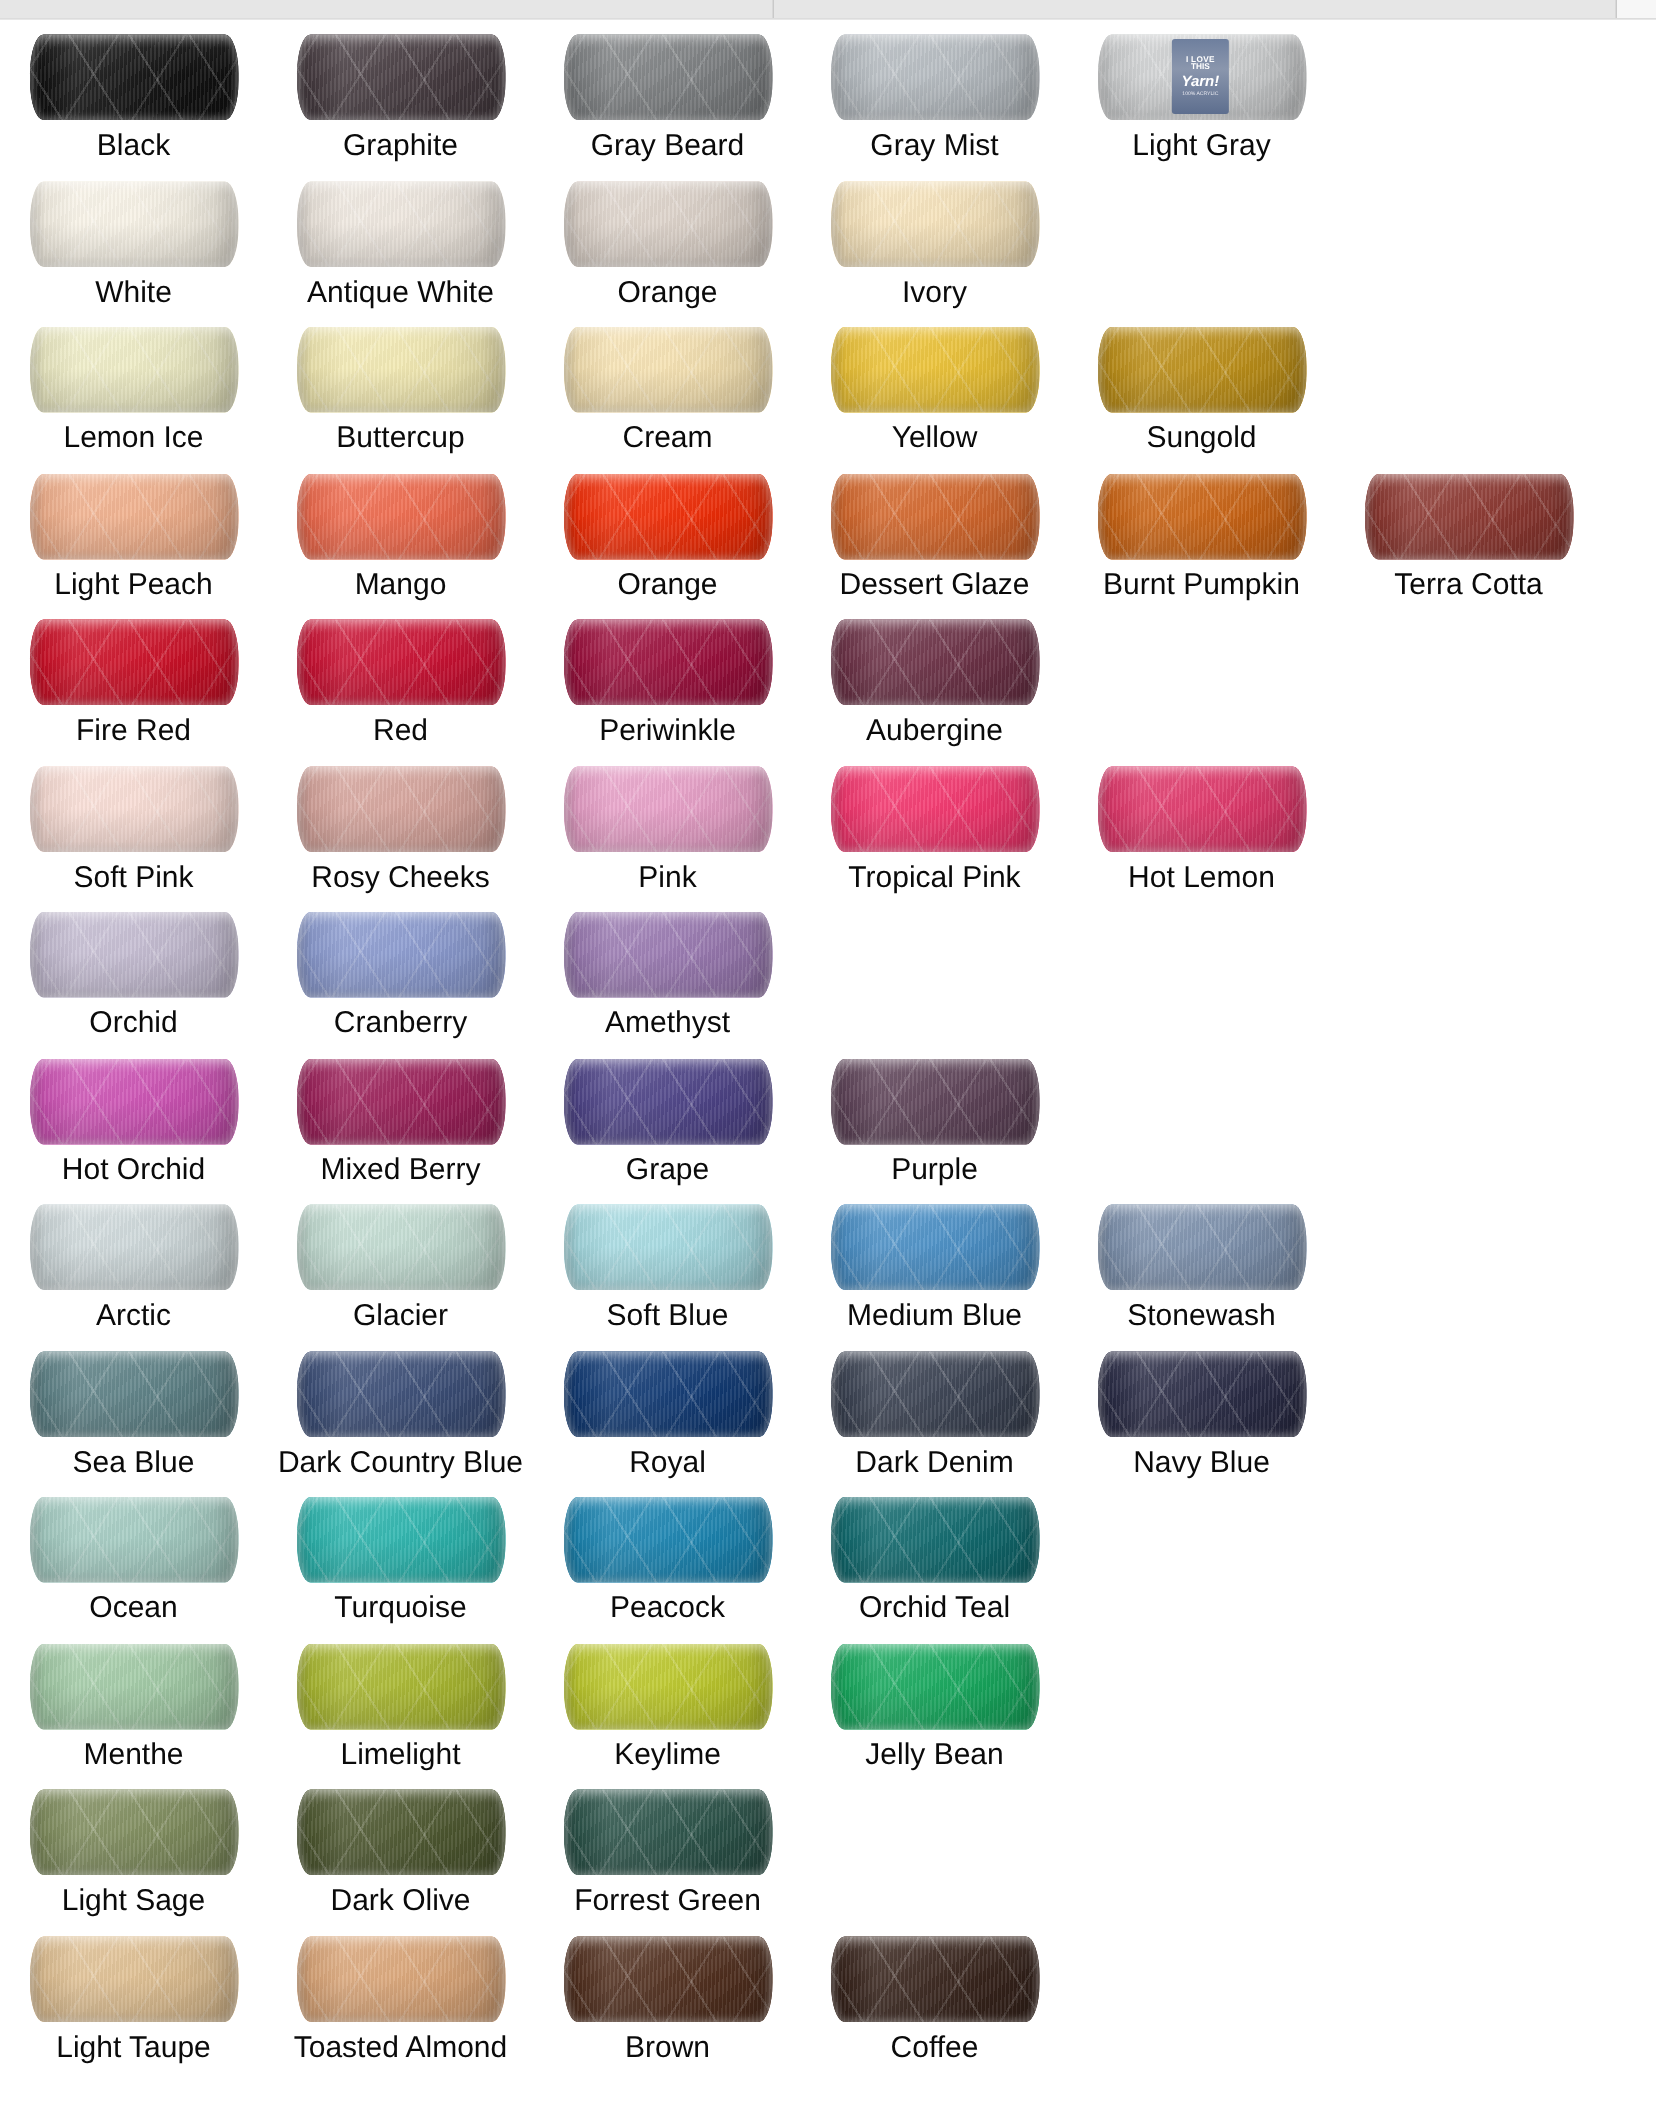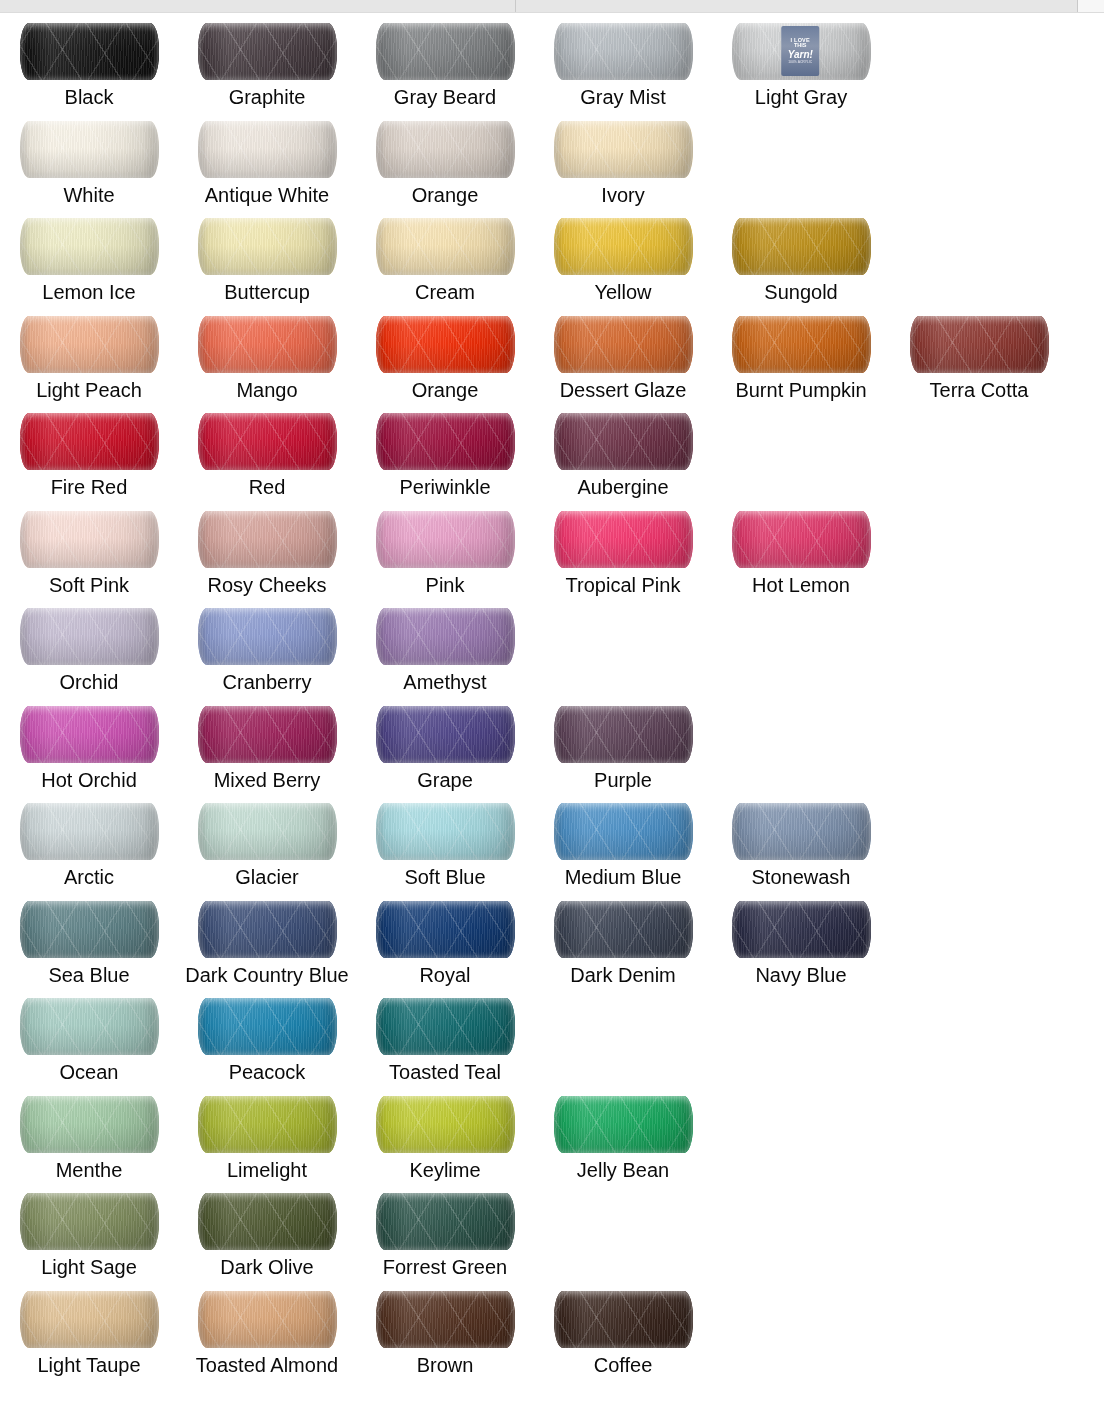--- a/index.html
+++ b/index.html
@@ -749,40 +749,51 @@
           <div class="body" style="background: rgb(164, 204, 194);"></div>
           <div class="threads"></div>
           <div class="cross"></div>
           <div class="shade"></div>
           <div class="topshade"></div>
           <div class="edgefade"></div>
         </div>
         <div class="swatch-label">Ocean</div>
       </div>
       <div class="swatch-cell">
+        <div class="skein" style="background: rgb(44, 181, 174);">
+          <div class="body" style="background: rgb(44, 181, 174);"></div>
+          <div class="threads"></div>
+          <div class="cross"></div>
+          <div class="shade"></div>
+          <div class="topshade"></div>
+          <div class="edgefade"></div>
+        </div>
+        <div class="swatch-label">Turquoise</div>
+      </div>
+      <div class="swatch-cell">
         <div class="skein" style="background: rgb(27, 133, 178);">
           <div class="body" style="background: rgb(27, 133, 178);"></div>
           <div class="threads"></div>
           <div class="cross"></div>
           <div class="shade"></div>
           <div class="topshade"></div>
           <div class="edgefade"></div>
         </div>
         <div class="swatch-label">Peacock</div>
       </div>
       <div class="swatch-cell">
         <div class="skein" style="background: rgb(16, 106, 110);">
           <div class="body" style="background: rgb(16, 106, 110);"></div>
           <div class="threads"></div>
           <div class="cross"></div>
           <div class="shade"></div>
           <div class="topshade"></div>
           <div class="edgefade"></div>
         </div>
-        <div class="swatch-label">Toasted Teal</div>
+        <div class="swatch-label">Orchid Teal</div>
       </div>
       <div class="swatch-cell empty"></div>
       <div class="swatch-cell empty"></div>
     </div>
     <div class="swatch-row">
       <div class="swatch-cell">
         <div class="skein" style="background: rgb(162, 203, 166);">
           <div class="body" style="background: rgb(162, 203, 166);"></div>
           <div class="threads"></div>
           <div class="cross"></div>

